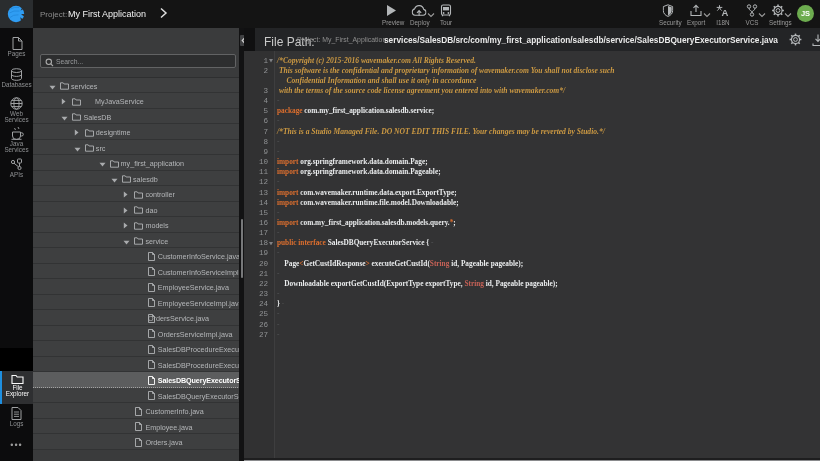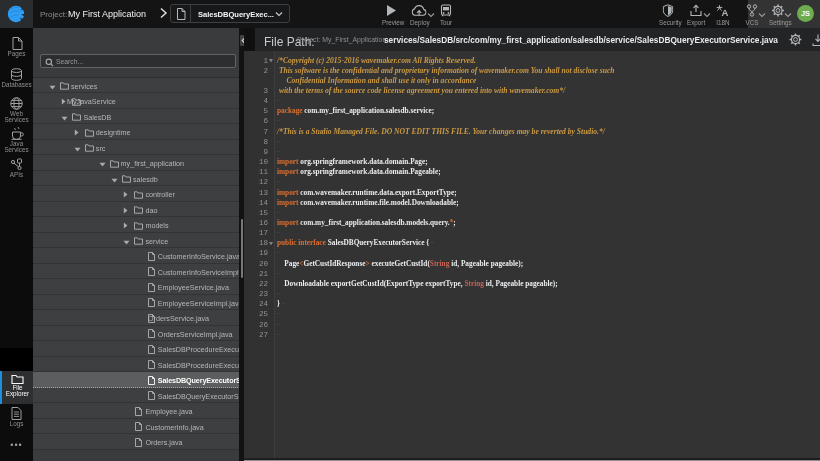--- a/index.html
+++ b/index.html
@@ -1,20 +1,20 @@
 <!DOCTYPE html>
 <html><head>
 <meta charset="utf-8">
 <style>
 * { margin:0; padding:0; box-sizing:border-box; }
 html,body { width:820px; height:461px; overflow:hidden; background:#333334; font-family:"Liberation Sans", sans-serif; }
 #app { position:relative; width:820px; height:461px; }
 
 
-#topbar { position:absolute; left:0; top:0; width:748px; height:28px; background:#141414; }
+#topbar { position:absolute; left:0; top:0; width:820px; height:28px; background:#141414; }
 #logo { position:absolute; left:0; top:0; width:33px; height:28px; background:#2a2d2f; }
 #proj-label { position:absolute; left:40px; top:10px; font-size:8px; color:#8d8d8d; }
 #proj-name { position:absolute; left:68px; top:9px; font-size:9px; color:#f2f2f2; }
 #crumb { position:absolute; left:158px; top:6px; width:10px; height:14px; }
 #fdrop { position:absolute; left:170px; top:4px; width:120px; height:19px; background:#161819; border:1px solid #3e3f41; border-radius:3px; }
 #fdrop .divider { position:absolute; left:19px; top:0; width:1px; height:17px; background:#3e3f41; }
 #fdrop .fname { position:absolute; left:27px; top:4.5px; font-size:7.6px; font-weight:bold; color:#f5f5f5; letter-spacing:-0.05px; }
 #fdrop .caret { position:absolute; right:6px; top:6px; }
 
 .tbitem { position:absolute; top:0; height:28px; text-align:center; }
@@ -86,31 +86,20 @@
         <path d="M10.5 9 Q14.5 6.5 19 7.5" stroke="#2389dd" stroke-width="0.9" fill="none"></path>
         <path d="M9.5 13 Q13.5 10 19.5 11" stroke="#2389dd" stroke-width="0.9" fill="none"></path>
         <path d="M10 17.5 Q13 14.5 18.5 14.8" stroke="#2389dd" stroke-width="0.9" fill="none"></path>
       </svg>
     </div>
     <div id="proj-label">Project:</div>
     <div id="proj-name">My First Application</div>
     <svg id="crumb" viewBox="0 0 10 14">
         <path d="M3 2.5 L8 7 L3 11.5" stroke="#dedede" stroke-width="1.5" fill="none"></path>
       </svg>
-    <div id="fdrop">
-      <svg style="position:absolute;left:5px;top:3px" width="10" height="12" viewBox="0 0 10 12">
-          <path d="M1.5 0.5 h4.5 l3 3 v8 h-7.5 z" fill="none" stroke="#b9b9b9" stroke-width="1"></path>
-          <path d="M6 0.5 v3 h3" fill="none" stroke="#b9b9b9" stroke-width="1"></path>
-        </svg>
-      <div class="divider"></div>
-      <div class="fname">SalesDBQueryExec...</div>
-      <svg class="caret" width="8" height="6" viewBox="0 0 8 6">
-          <path d="M1 1.5 L4 4.5 L7 1.5" stroke="#c9c9c9" stroke-width="1.2" fill="none"></path>
-        </svg>
-    </div>
 
     <div class="tbitem" style="left:382px;width:18px">
       <svg width="12" height="13" viewBox="0 0 12 13">
           <path d="M2 1 L11 6.5 L2 12 Z" fill="#b3b6b8"></path>
         </svg>
       <div class="lbl">Preview</div>
     </div>
     <div class="tbitem" style="left:410px;width:18px">
       <svg width="15" height="13" viewBox="0 0 15 13">
           <path d="M3.4 11.3 A3.3 3.3 0 0 1 3.1 4.9 A4.7 4.7 0 0 1 12.2 5.4 A3 3 0 0 1 11.8 11.3 Z" fill="none" stroke="#b3b6b8" stroke-width="1.1"></path>
@@ -274,21 +263,21 @@
             </svg></span>
           <span class="txt" style="left:38px">services</span>
         </div>
         <div class="trow">
           <span class="caret" style="left:28.4px"><svg width="5" height="7" viewBox="0 0 5 7">
               <path d="M0.8 0.5 L0.8 6.5 L4.5 3.5 Z" fill="#a9abad"></path>
             </svg></span>
           <span class="ficon" style="left:39.4px;top:4.5px"><svg width="9" height="8" viewBox="0 0 9 8">
               <path d="M0.5 0.8 h2.7 l0.9 1.2 h4.4 v5.2 h-8 z" fill="none" stroke="#b0b2b4" stroke-width="0.9"></path>
             </svg></span>
-          <span class="txt" style="left:34px">MyJavaService</span>
+          <span class="txt" style="left:62px">MyJavaService</span>
         </div>
         <div class="trow">
           <span class="caret" style="left:28.4px"><svg width="7" height="5" viewBox="0 0 7 5">
               <path d="M0.5 0.8 L6.5 0.8 L3.5 4.5 Z" fill="#a9abad"></path>
             </svg></span>
           <span class="ficon" style="left:39.4px;top:4.5px"><svg width="9" height="8" viewBox="0 0 9 8">
               <path d="M0.5 0.8 h2.7 l0.9 1.2 h4.4 v5.2 h-8 z" fill="none" stroke="#b0b2b4" stroke-width="0.9"></path>
             </svg></span>
           <span class="txt" style="left:50.4px">SalesDB</span>
         </div>
@@ -432,28 +421,28 @@
               <path d="M0.5 0.5 h4 l2 2 v6 h-6 z" fill="none" stroke="#b0b2b4" stroke-width="0.9"></path>
               <path d="M4.5 0.5 v2 h2" fill="none" stroke="#b0b2b4" stroke-width="0.9"></path>
             </svg></span>
           <span class="txt" style="left:124.8px">SalesDBQueryExecutorServiceImpl.java</span>
         </div>
         <div class="trow">
           <span class="ficon" style="left:102.4px;top:3.5px"><svg width="7" height="9" viewBox="0 0 7 9">
               <path d="M0.5 0.5 h4 l2 2 v6 h-6 z" fill="none" stroke="#b0b2b4" stroke-width="0.9"></path>
               <path d="M4.5 0.5 v2 h2" fill="none" stroke="#b0b2b4" stroke-width="0.9"></path>
             </svg></span>
+          <span class="txt" style="left:112.4px">CustomerInfo.java</span>
+        </div>
+        <div class="trow">
+          <span class="ficon" style="left:102.4px;top:3.5px"><svg width="7" height="9" viewBox="0 0 7 9">
+              <path d="M0.5 0.5 h4 l2 2 v6 h-6 z" fill="none" stroke="#b0b2b4" stroke-width="0.9"></path>
+              <path d="M4.5 0.5 v2 h2" fill="none" stroke="#b0b2b4" stroke-width="0.9"></path>
+            </svg></span>
           <span class="txt" style="left:112.4px">Employee.java</span>
-        </div>
-        <div class="trow">
-          <span class="ficon" style="left:102.4px;top:3.5px"><svg width="7" height="9" viewBox="0 0 7 9">
-              <path d="M0.5 0.5 h4 l2 2 v6 h-6 z" fill="none" stroke="#b0b2b4" stroke-width="0.9"></path>
-              <path d="M4.5 0.5 v2 h2" fill="none" stroke="#b0b2b4" stroke-width="0.9"></path>
-            </svg></span>
-          <span class="txt" style="left:112.4px">CustomerInfo.java</span>
         </div>
         <div class="trow">
           <span class="ficon" style="left:102.4px;top:3.5px"><svg width="7" height="9" viewBox="0 0 7 9">
               <path d="M0.5 0.5 h4 l2 2 v6 h-6 z" fill="none" stroke="#b0b2b4" stroke-width="0.9"></path>
               <path d="M4.5 0.5 v2 h2" fill="none" stroke="#b0b2b4" stroke-width="0.9"></path>
             </svg></span>
           <span class="txt" style="left:112.4px">Orders.java</span>
         </div>
       </div>
   </div>

